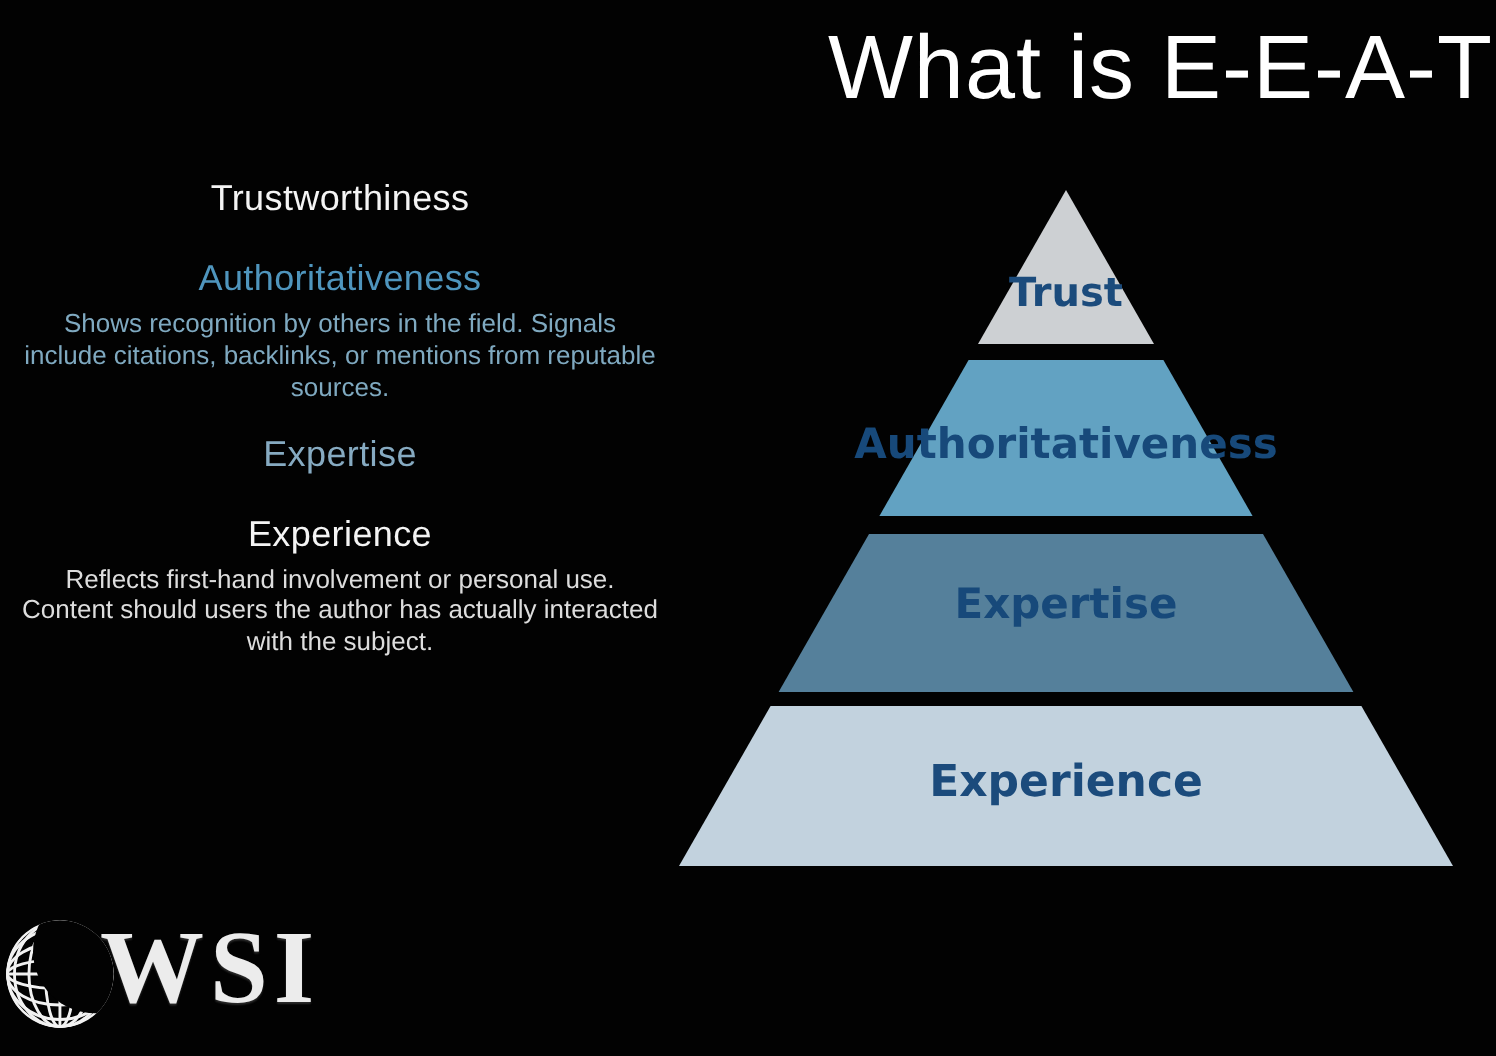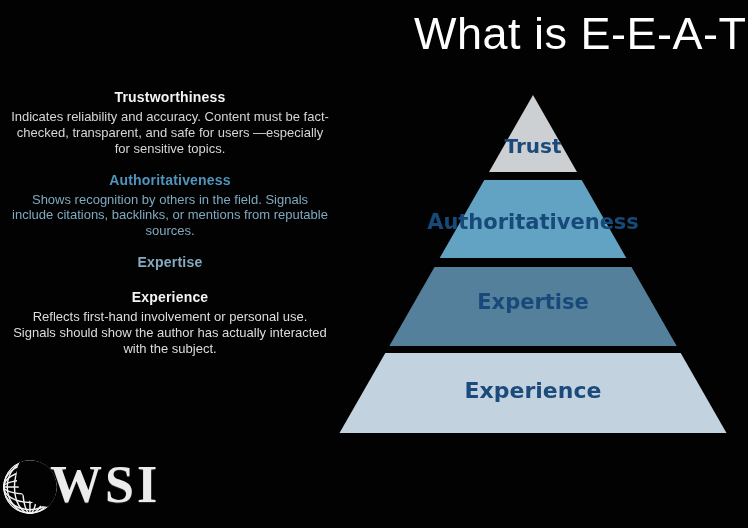--- a/index.html
+++ b/index.html
@@ -10,21 +10,21 @@
   .title{
     position:absolute;top:8px;left:0;width:100%;text-align:right;
     color:#ffffff;font-size:45px;font-weight:400;letter-spacing:0.5px;padding-left:24px;
   }
   .left-col{
     position:absolute;left:4px;top:89px;width:332px;
     display:flex;flex-direction:column;text-align:center;
   }
   .block{margin-bottom:15px;}
   .block h2{
-    margin:0 0 4px 0;font-size:14px;font-weight:700;letter-spacing:0.2px;
+    margin:0 0 4px 0;font-size:18px;font-weight:400;letter-spacing:0.2px;
   }
   .block p{
     margin:0;padding:0 6px;font-size:13px;line-height:1.22;font-weight:400;
   }
   .pyramid-svg{position:absolute;left:333px;top:88px;}
   .pyr-label{
     font-family:"DejaVu Sans","Liberation Sans",sans-serif;
     font-weight:700;
   }
   .logo-row{
@@ -41,32 +41,31 @@
 </head>
 <body>
 
 <div class="stage">
 
   <div class="title">What is E-E-A-T?</div>
 
   <div class="left-col">
     <div class="block">
       <h2 style="color: rgb(244, 244, 244);">Trustworthiness</h2>
-      <p style="color: rgb(214, 214, 214);">Indicates reliability and accuracy. Content must be fact-checked, transparent, and safe for users —especially for sensitive topics.</p>
     </div>
     <div class="block">
       <h2 style="color: rgb(79, 149, 189);">Authoritativeness</h2>
       <p style="color: rgb(127, 169, 192); text-align: center;">Shows recognition by others in the field. Signals include citations, backlinks, or mentions from reputable sources.</p>
     </div>
     <div class="block">
       <h2 style="color: rgb(134, 170, 193);">Expertise</h2>
     </div>
     <div class="block">
       <h2 style="color: rgb(244, 244, 244);">Experience</h2>
-      <p style="color: rgb(221, 221, 221);">Reflects first-hand involvement or personal use. Signals should show the author has actually interacted with the subject.</p>
+      <p style="color: rgb(221, 221, 221);">Reflects first-hand involvement or personal use. Content should users the author has actually interacted with the subject.</p>
     </div>
   </div>
 
   <svg class="pyramid-svg" width="402" height="350" viewBox="0 0 402 350">
     <polygon points="200,7 244,84 156,84" fill="#cdd0d3"></polygon>
     <polygon points="151.3,92 248.7,92 293.3,170 106.7,170" fill="#62a2c2"></polygon>
     <polygon points="101.5,179 298.5,179 343.7,258 56.3,258" fill="#55809b"></polygon>
     <polygon points="52.3,265 347.7,265 393.5,345 6.5,345" fill="#c2d2de"></polygon>
 
     <text class="pyr-label" x="200" y="65" font-size="20" text-anchor="middle" fill="#1b4b7c">Trust</text>

